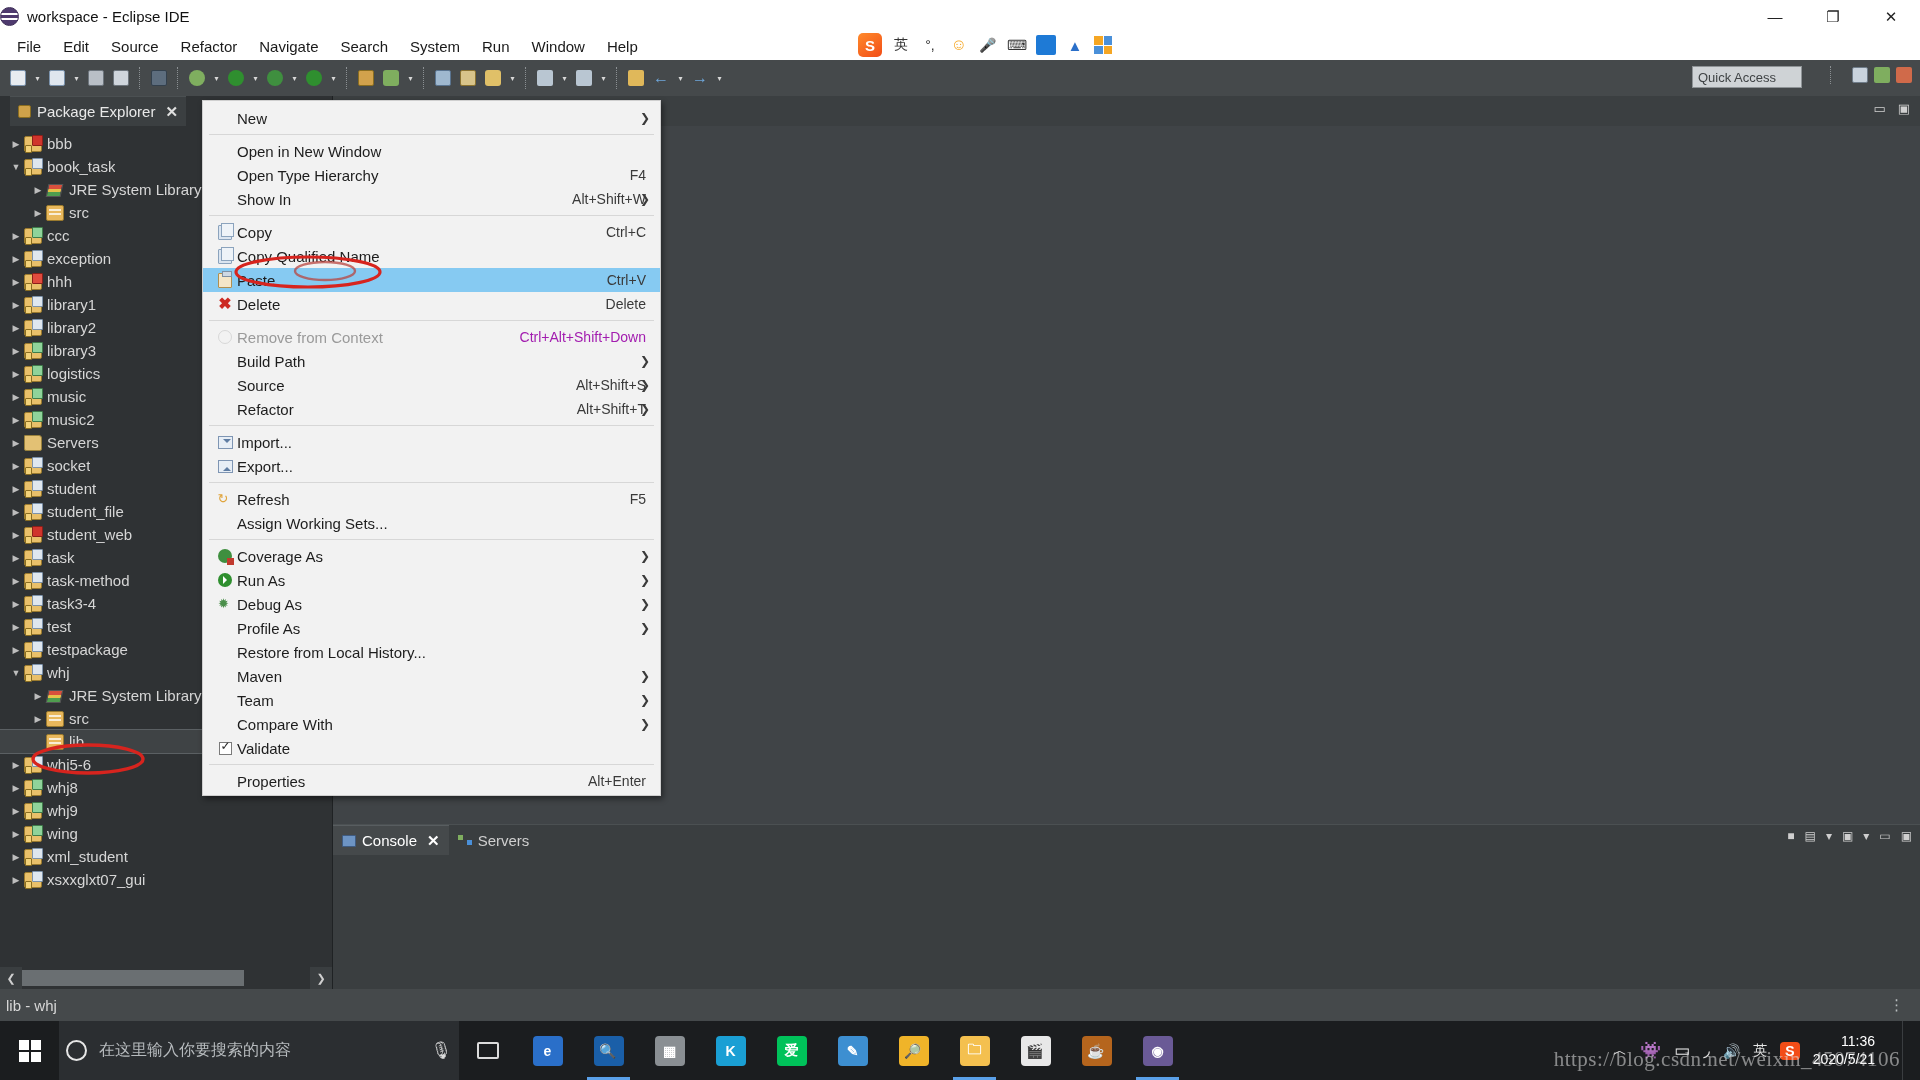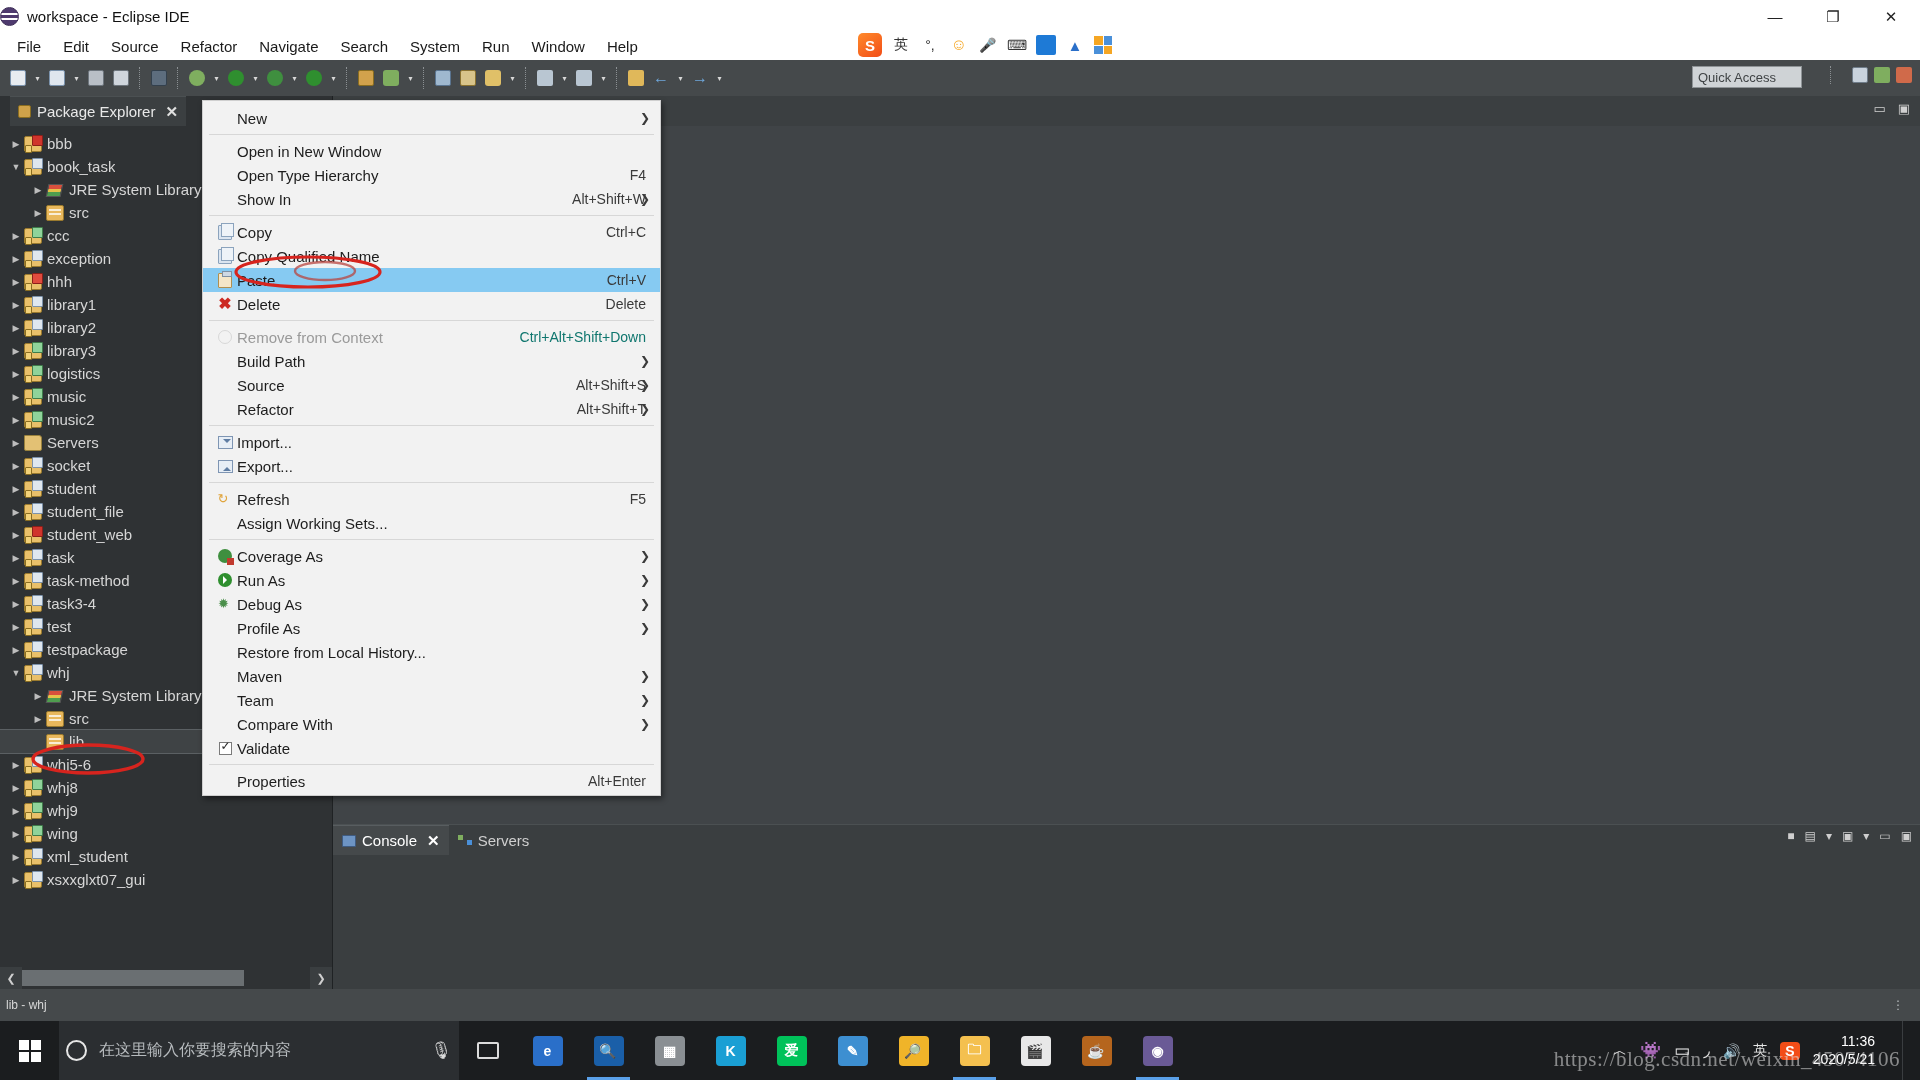--- a/index.html
+++ b/index.html
@@ -154,21 +154,21 @@
   .cs-ico { width:14px;height:12px;background:#6d94c4;border:1px solid #3f5c83;border-radius:1px;}
   .cs-ico.srv { background:none;border:none; position:relative; }
   .cs-ico.srv::before{content:"";position:absolute;left:0;top:1px;width:5px;height:5px;background:#7fae5f;}
   .cs-ico.srv::after{content:"";position:absolute;right:0;bottom:1px;width:5px;height:5px;background:#4a90d9;}
   .cs-toolbar { position:absolute; right:8px; top:4px; display:flex; gap:10px; align-items:center;}
   .cs-content { padding:10px 10px 0 10px; color:#cfcfcf; font-size:15px;}
 
   
   .statusbar {
     position:absolute; left:0; right:0; bottom:59px; height:32px;
-    background:#45494b; color:#d7d7d7; font-size:12px;
+    background:#45494b; color:#d7d7d7; font-size:15px;
     display:flex; align-items:center; padding-left:6px;
   }
   .sb-right { margin-left:auto; margin-right:14px; color:#b9bdbf; letter-spacing:2px; }
 
   
   .taskbar {
     position:absolute; left:0; bottom:0; width:1920px; height:59px;
     background:#1b1d1f; display:flex; align-items:center;
   }
   .start {
@@ -205,21 +205,21 @@
   .ctxrow {
     height:24px; display:flex; align-items:center; position:relative;
     font-size:15px; color:#1d1d1d; padding-left:10px;
   }
   .ctxrow .mico { width:24px; flex:0 0 24px; display:flex; align-items:center; justify-content:center;}
   .ctxrow .mlabel { flex:1; }
   .ctxrow .maccel { color:#3a3a3a; font-size:14px; padding-right:14px;}
   .ctxrow .marrow { position:absolute; right:10px; color:#3a3a3a; font-size:12px;}
   .ctxrow.highlight { background:#86caf2; }
   .ctxrow.disabled { color:#9a9a9a; }
-  .ctxrow.disabled .maccel { color:#0f766e; }
+  .ctxrow.disabled .maccel { color:#a21caf; }
   .ctxsep { height:1px; background:#d7d7d7; margin:4px 6px 4px 6px;}
   .ctx-top-pad { height:3px; }
 
   
   .mi-copy { width:14px;height:15px; background:#dbe5f0; border:1px solid #8ba3bd;
     position:relative; border-radius:1px;}
   .mi-copy::after{content:"";position:absolute;right:-3px;top:-3px;width:11px;height:12px;
     background:#eef3f8;border:1px solid #8ba3bd;}
   .mi-paste { width:14px;height:15px; background:#f5e6c8; border:1px solid #b08f50; border-radius:1px;
     position:relative;}

